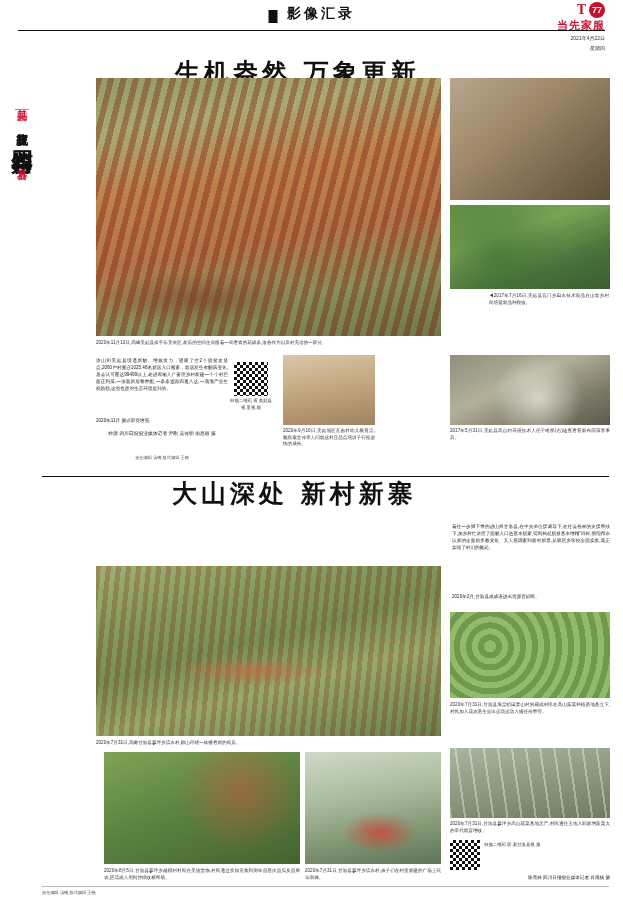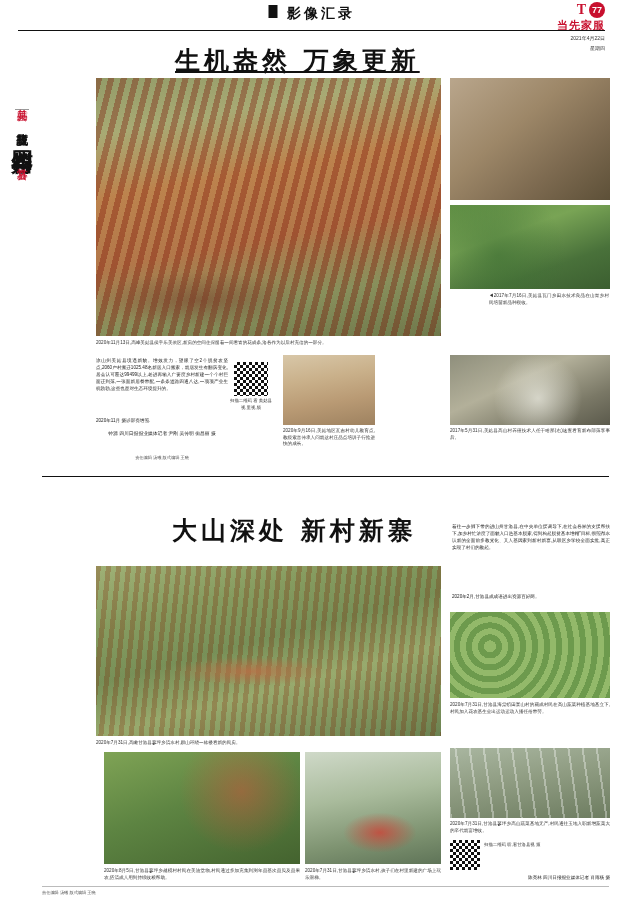--- a/index.html
+++ b/index.html
@@ -17,21 +17,21 @@
   
   .masthead {
     position: absolute; left: 0; top: 0; width: 623px; height: 38px;
   }
   .mh-rule {
     position: absolute; left: 18px; right: 18px; top: 30px;
     border-top: 1px solid #111;
   }
   .mh-center {
     position: absolute; left: 50%; transform: translateX(-50%); top: 5px;
-    display: flex; align-items: flex-start; gap: 10px;
+    display: flex; align-items: flex-end; gap: 10px;
   }
   .mh-sq { width: 9px; height: 13px; background: #111; }
   .mh-title {
     font-size: 14px; font-weight: bold; letter-spacing: 3px;
     color: #111; font-family: "DejaVu Sans", sans-serif;
   }
   .mh-right {
     position: absolute; right: 18px; top: 2px; text-align: right;
   }
   .mh-tnum {
@@ -65,22 +65,22 @@
     writing-mode: vertical-rl; text-orientation: upright; margin: 0 auto;
     font-family: "DejaVu Serif", serif;
   }
   .spine-sep { width: 14px; height: 1px; background: #999; margin: 6px auto; }
 
   
   .headline {
     position: absolute; font-size: 25px; font-weight: bold; letter-spacing: 4px;
     color: #111; font-family: "DejaVu Serif", serif;
   }
-  .hl1 { left: 175px; top: 44px; text-decoration: underline; }
-  .hl2 { left: 172px; top: 514px; }
+  .hl1 { left: 175px; top: 56px; }
+  .hl2 { left: 172px; top: 477px; }
 
   
   .ph { position: absolute; background: #cfd8dc; overflow: hidden; }
   .cap {
     position: absolute; font-size: 4.6px; line-height: 1.45; color: #333;
     text-align: justify;
   }
   .body-txt {
     position: absolute; font-size: 4.6px; line-height: 1.5; color: #222;
     text-align: justify;

